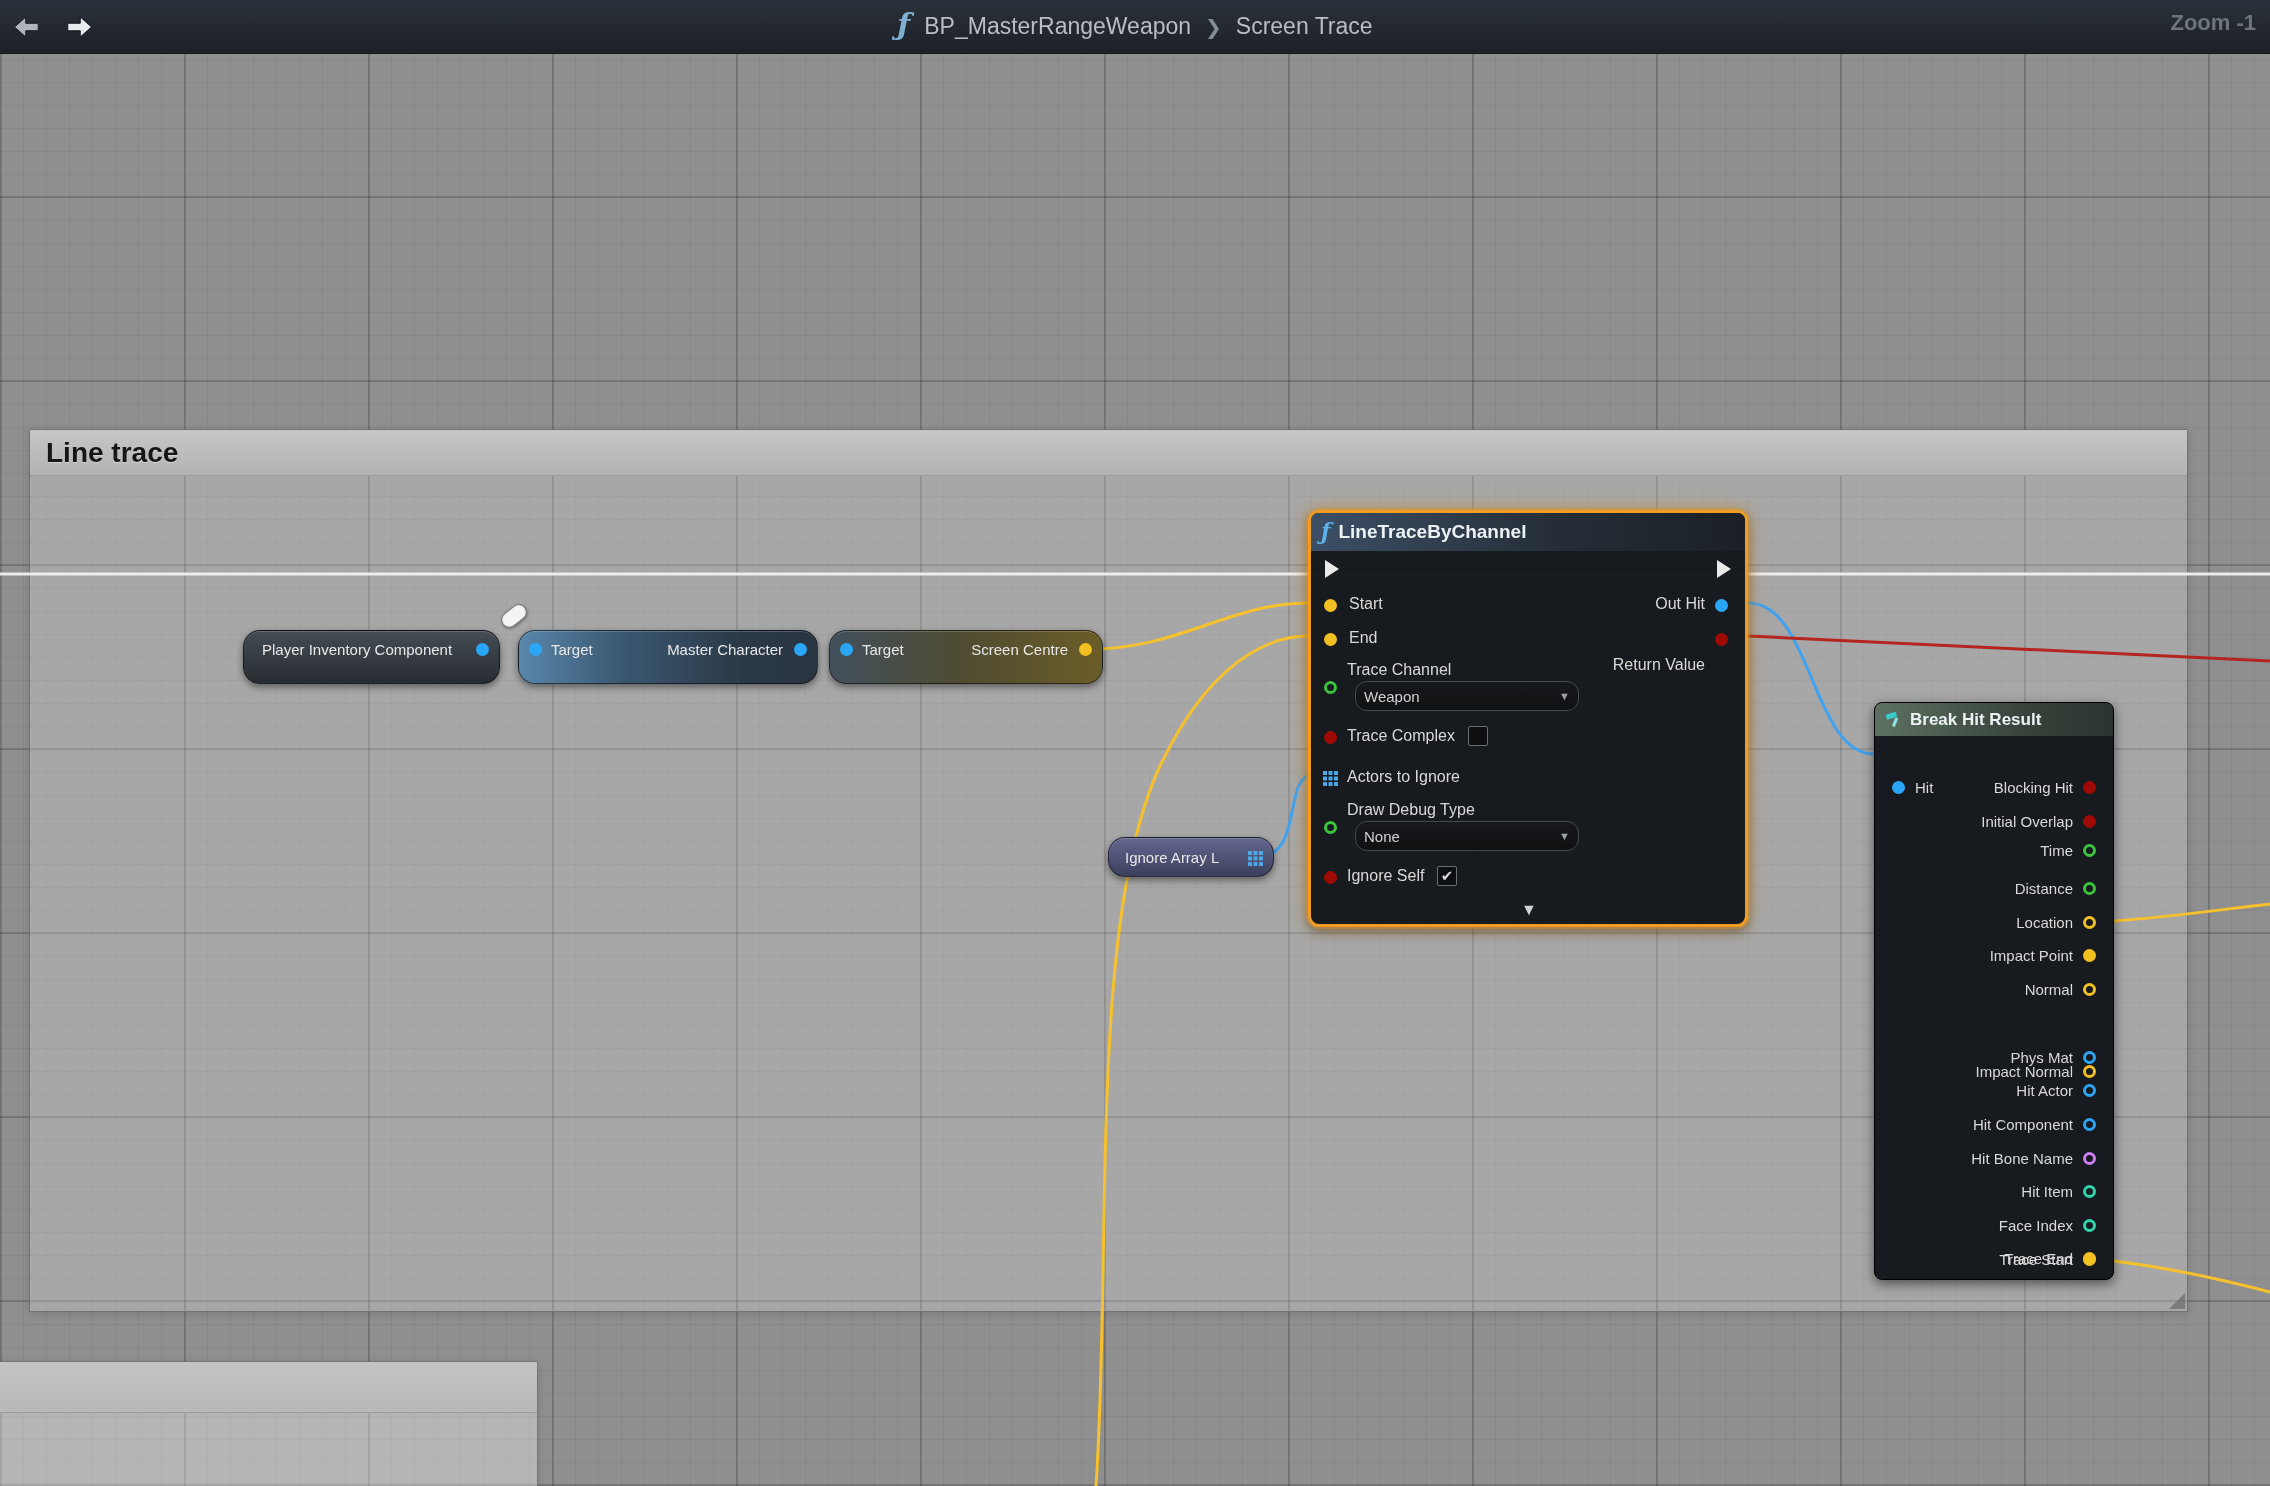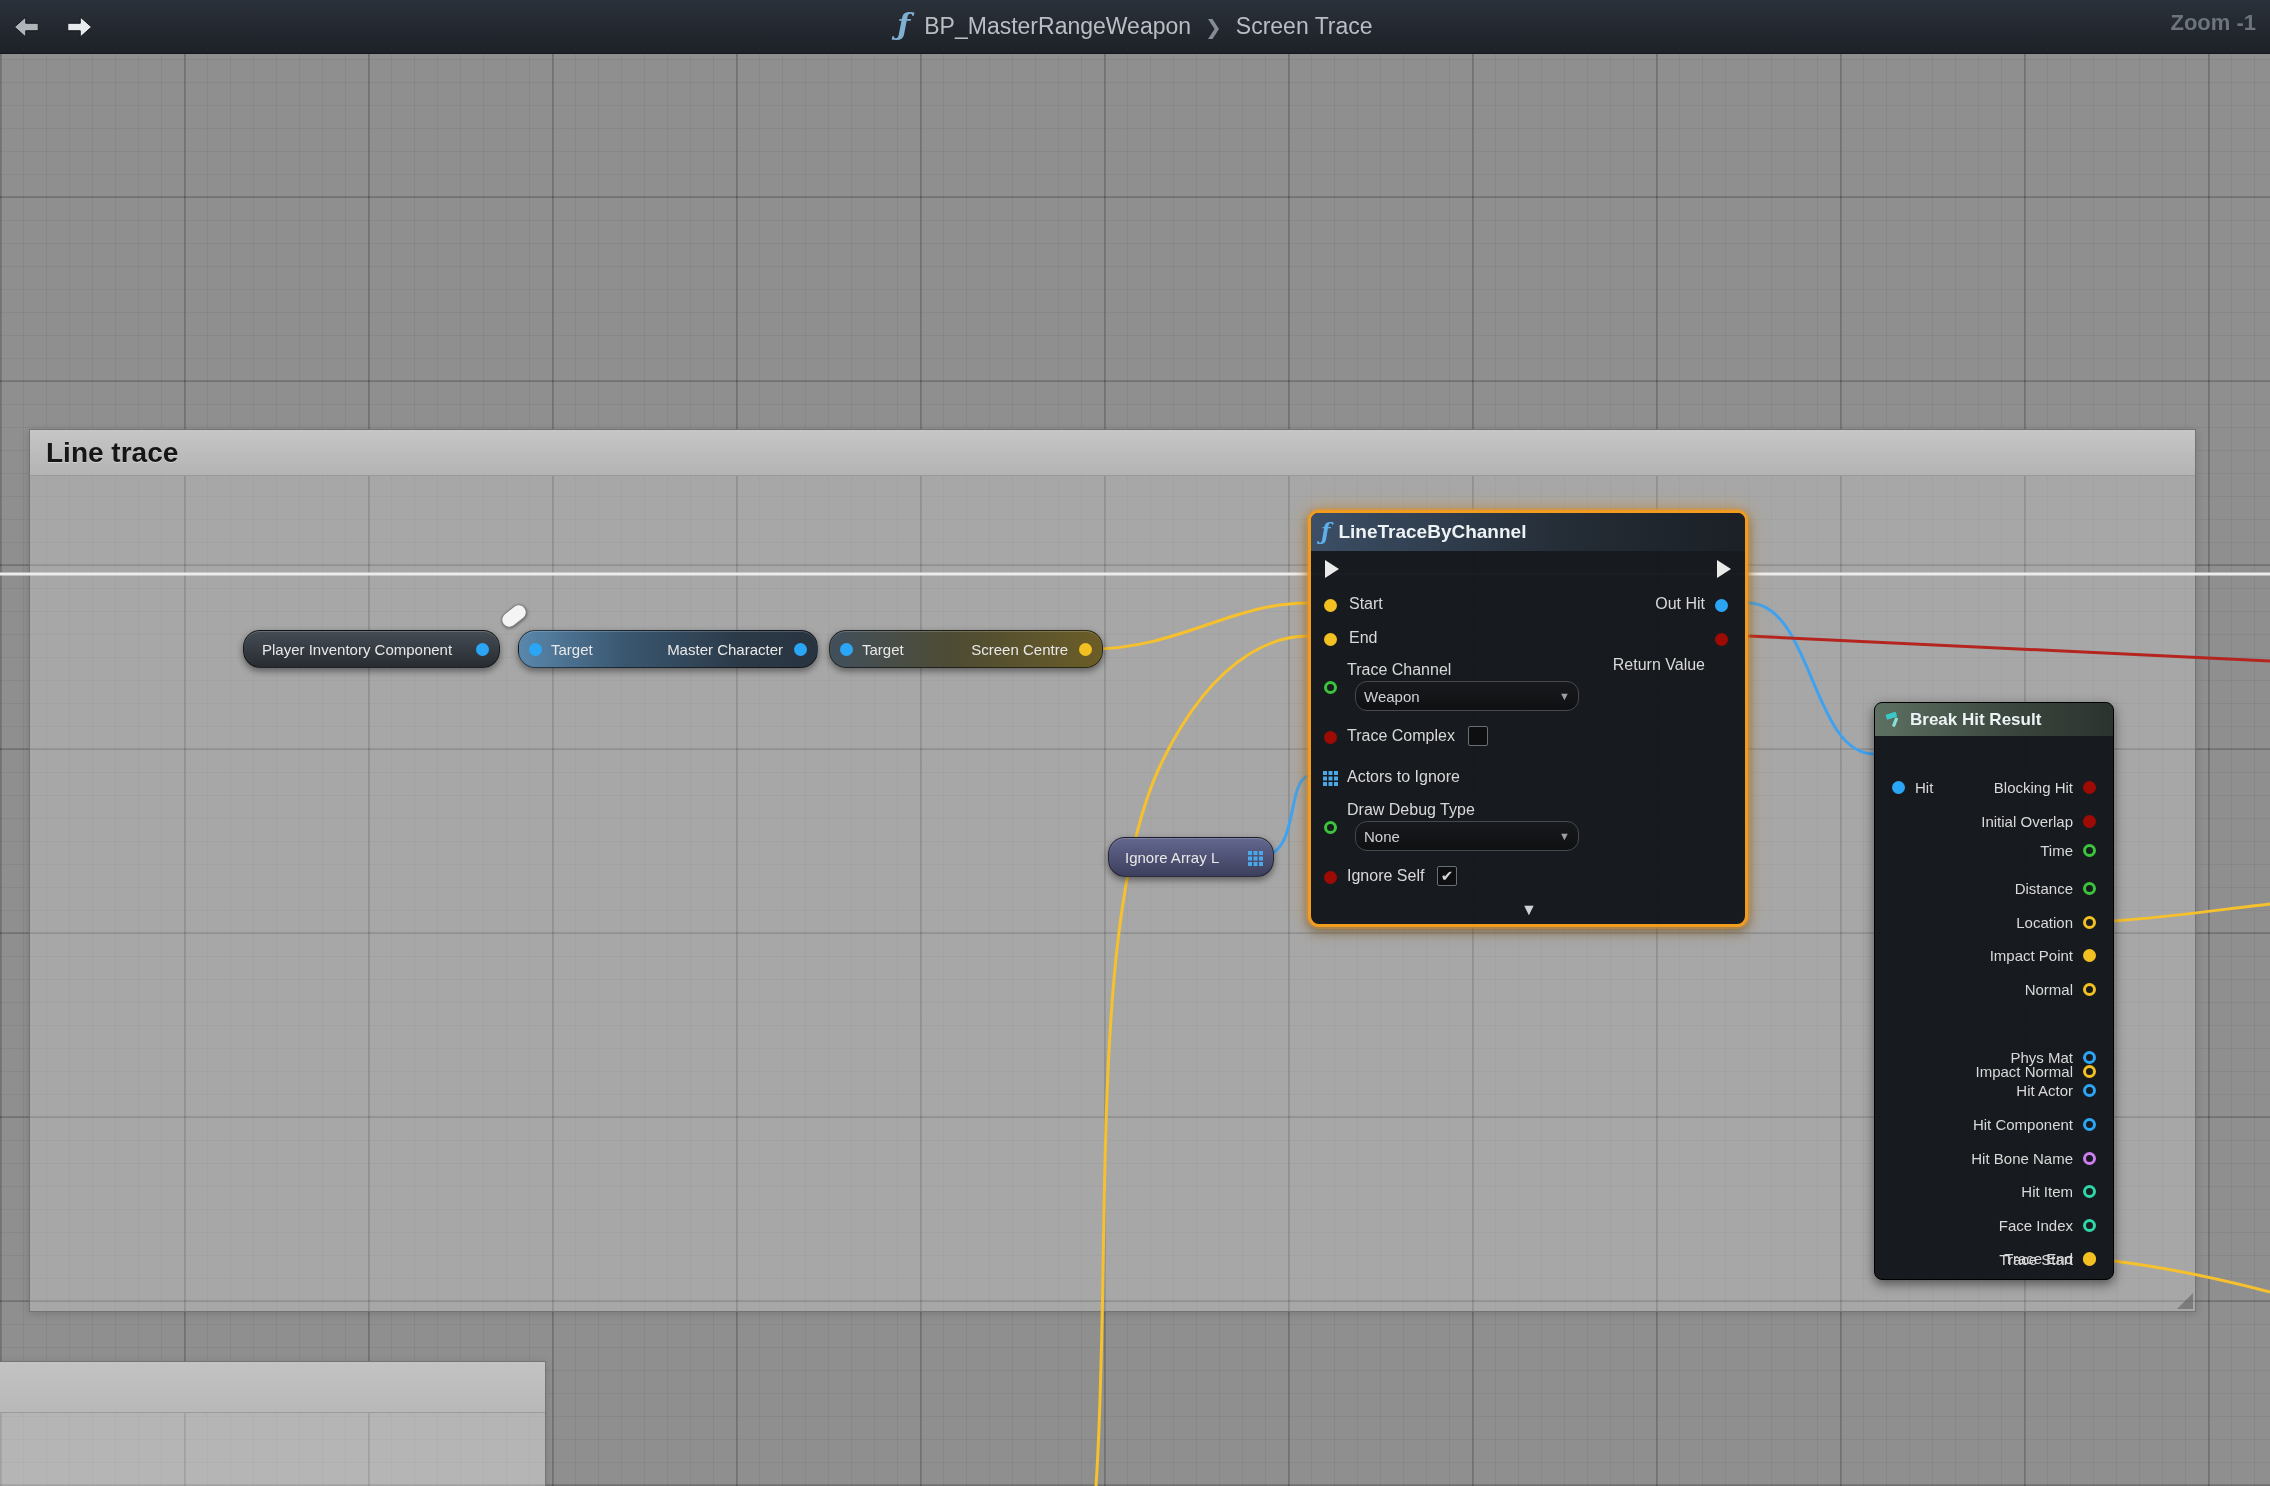--- a/index.html
+++ b/index.html
@@ -31,21 +31,20 @@
   .fn-glyph{font-family:"DejaVu Serif",serif;font-style:italic;font-weight:bold;font-size:30px;color:#7fb0d2;margin-top:-4px;}
   .crumb-sep{color:#858d94;font-size:20px;font-weight:bold;}
   .zoom-label{position:absolute;right:14px;top:0;height:45px;display:flex;align-items:center;color:#6d747b;font-size:22px;font-weight:bold;}
 
   
   .comment{
     position:absolute;z-index:1;
     background:rgba(255,255,255,0.22);
     border:1px solid rgba(110,110,110,0.9);
     box-shadow:0 2px 8px rgba(0,0,0,0.15);
-    padding-left:8px;
   }
   .comment-header{
     position:absolute;left:0;top:0;right:0;height:46px;
     background:linear-gradient(180deg,#c6c6c6 0%,#b3b3b3 100%);
     border-bottom:1px solid #9a9a9a;
     display:flex;align-items:center;padding:0 16px;box-sizing:border-box;
   }
   .comment-title{font-size:28px;font-weight:bold;color:#161616;text-shadow:0 1px 0 rgba(255,255,255,0.35);}
   .comment-resize{position:absolute;right:2px;bottom:2px;width:0;height:0;border-style:solid;border-width:0 0 16px 16px;border-color:transparent transparent rgba(90,90,90,0.55) transparent;}
 
@@ -60,21 +59,21 @@
   .c-bool{--c:#9e0b05}
   .c-float{--c:#3cc43c}
   .c-vec{--c:#f2c021}
   .c-obj{--c:#2ba6f7}
   .c-name{--c:#cd7ff0}
   .c-int{--c:#2fd6a7}
   .exec-tri{position:absolute;width:0;height:0;border-style:solid;border-width:9px 0 9px 14px;border-color:transparent transparent transparent #eaeaea;}
 
   
   .pill{
-    position:absolute;height:38px;border-radius:17px;z-index:3;
+    position:absolute;height:54px;border-radius:17px;z-index:3;
     box-shadow:0 3px 7px rgba(0,0,0,0.45), inset 0 1px 0 rgba(255,255,255,0.18);
     border:1px solid rgba(0,0,0,0.55);
     color:#e8e8e8;font-size:15px;line-height:38px;box-sizing:border-box;
   }
   .pill .pin{top:12px;}
   .pill-label{position:absolute;top:0;white-space:nowrap;}
 
   
   .bignode{position:absolute;z-index:3;border-radius:8px;background:rgba(17,20,24,0.96);
     box-shadow:0 4px 12px rgba(0,0,0,0.5);box-sizing:border-box;}

